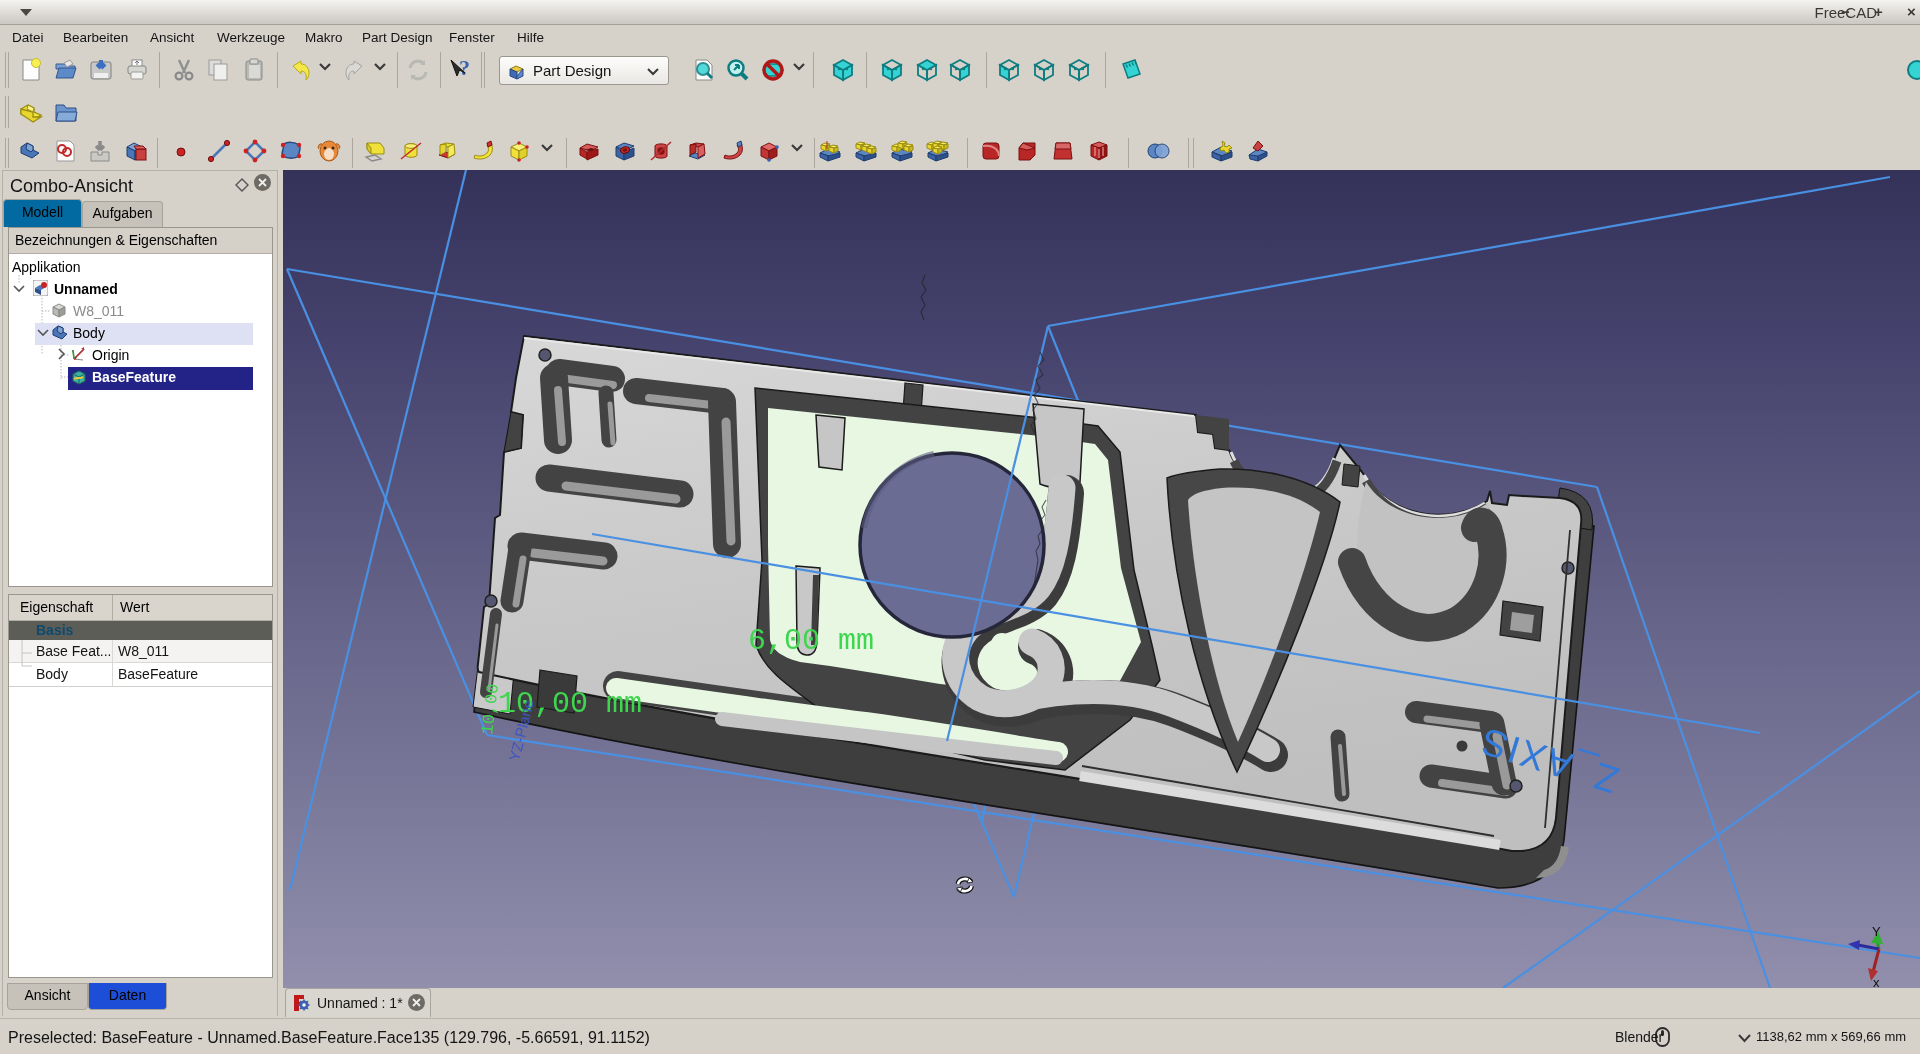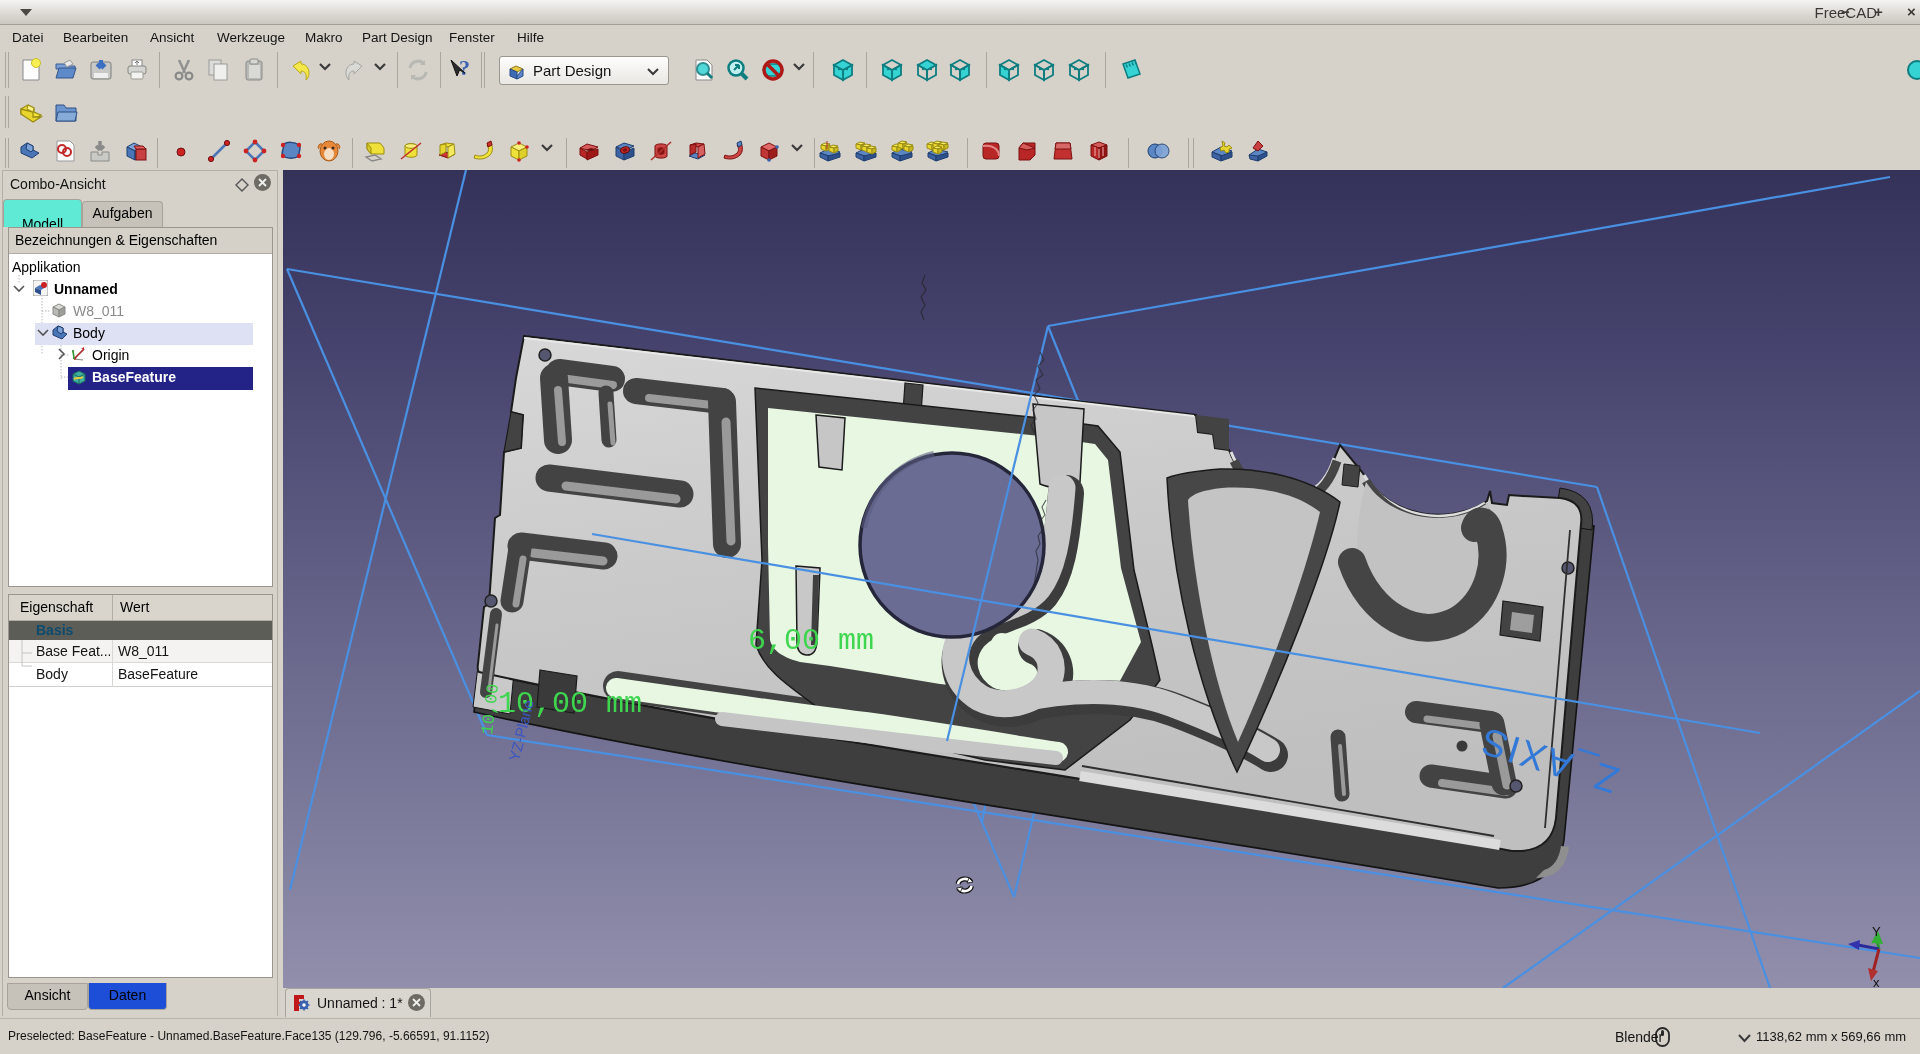--- a/index.html
+++ b/index.html
@@ -443,29 +443,29 @@
     </svg>
     <svg class="ic" style="left:1246px;top:139px" width="24" height="24" viewBox="0 0 24 24">
       <path d="M3 16l9-6 9 3-8 7z" fill="#5b86c4" stroke="#1f3e6f"></path>
       <path d="M3 16l1 4 8 2 0-5z" fill="#3d63a4" stroke="#1f3e6f"></path>
       <path d="M12 17l9-4v4l-9 5z" fill="#2d4f8c" stroke="#1f3e6f"></path>
       <path d="M7 9l5-7 5 5-5 5z" fill="#c94040" stroke="#7c1010"></path>
     </svg>
   </div>
 <div id="leftpanel">
     <div class="abs" style="left:2px;top:0px;width:276px;height:846px;border:1px solid #b4b0a8;border-bottom:none;background:#d6d2ca"></div>
-    <div class="abs" style="left:10px;top:6px;font-size:14px;color:#141414">Combo-Ansicht</div>
+    <div class="abs" style="left:10px;top:6px;font-size:18px;color:#141414">Combo-Ansicht</div>
     <svg class="abs" style="left:235px;top:8px" width="14" height="14">
       <path d="M7 1L13 7 7 13 1 7z" fill="none" stroke="#555" stroke-width="1.4"></path>
     </svg>
     <div class="abs" style="left:254px;top:4px;width:17px;height:17px;border-radius:9px;background:#6e6a64"></div>
     <svg class="abs" style="left:254px;top:4px" width="17" height="17">
       <path d="M5 5l7 7M12 5l-7 7" stroke="#efefec" stroke-width="1.8"></path>
     </svg>
-    <div class="abs" style="left:3px;top:29px;width:79px;height:28px;background:#5eead4;border:1px solid #a7a39b;border-bottom:none;border-radius:4px 4px 0 0;text-align:center;padding-top:16px">Modell</div>
+    <div class="abs" style="left:3px;top:29px;width:79px;height:28px;background:#0369a1;border:1px solid #a7a39b;border-bottom:none;border-radius:4px 4px 0 0;text-align:center;padding-top:4px">Modell</div>
     <div class="abs" style="left:82px;top:31px;width:81px;height:26px;background:#c6c2ba;border:1px solid #a7a39b;border-bottom:none;border-radius:4px 4px 0 0;text-align:center;padding-top:3px">Aufgaben</div>
     <div class="abs" style="left:8px;top:57px;width:265px;height:360px;background:#fff;border:1px solid #9a968e"></div>
     <div class="abs" style="left:9px;top:58px;width:263px;height:26px;background:#d5d1c9;border-bottom:1px solid #b1ada5;padding:4px 0 0 6px">Bezeichnungen &amp; Eigenschaften</div>
     <div class="abs" style="left:12px;top:89px">Applikation</div>
     <svg class="abs" style="left:0;top:105px" width="270" height="300">
       <path d="M19 0 v8 M42 14 v66 M42 36 h8 M42 58 h8 M61 58 v46 M61 80 h8 M61 102 h8" stroke="#b8b8b8" fill="none" stroke-dasharray="1.5,1.5"></path>
     </svg>
     <svg class="abs" style="left:13px;top:113px" width="12" height="10">
       <path d="M1 3l5 5 5-5" stroke="#555" stroke-width="1.6" fill="none"></path>
     </svg>
@@ -663,21 +663,21 @@
       <circle cx="12" cy="12" r="1.8" fill="#fff"></circle>
       <path d="M12 6.5v2M12 15.5v2M6.5 12h2M15.5 12h2M8 8l1.5 1.5M16 16l-1.5-1.5M16 8l-1.5 1.5M8 16l1.5-1.5" stroke="#3a62b0" stroke-width="1.6"></path>
     </svg>
 <div class="abs" style="left:34px;top:7px;font-size:14px;color:#141414">Unnamed : 1*</div>
 <div class="abs" style="left:125px;top:6px;width:17px;height:17px;border-radius:9px;background:#6e6a64"></div>
 <svg class="abs" style="left:125px;top:6px" width="17" height="17">
       <path d="M5 5l7 7M12 5l-7 7" stroke="#efefec" stroke-width="1.8"></path>
     </svg>
 </div>
 <div id="statusbar">
-<div class="abs" style="left:8px;top:10px;font-size:12px;color:#141414">Preselected: BaseFeature - Unnamed.BaseFeature.Face135 (129.796, -5.66591, 91.1152)</div>
+<div class="abs" style="left:8px;top:10px;font-size:16px;color:#141414">Preselected: BaseFeature - Unnamed.BaseFeature.Face135 (129.796, -5.66591, 91.1152)</div>
 <svg class="abs" style="left:1655px;top:8px" width="15" height="20">
       <rect x="1" y="1" width="13" height="18" rx="6.5" fill="none" stroke="#2a2a2a" stroke-width="1.8"></rect>
       <rect x="6" y="3" width="3" height="6" rx="1.5" fill="#2a2a2a"></rect>
     </svg>
 <div class="abs" style="left:1615px;top:10px;font-size:14px;color:#141414">Blender</div>
 <svg class="abs" style="left:1737px;top:14px" width="15" height="11">
       <path d="M2 2l5.5 6L13 2" stroke="#3a3a3a" stroke-width="2" fill="none"></path>
     </svg>
 <div class="abs" style="left:1756px;top:10px;font-size:13px;color:#141414;white-space:nowrap">1138,62 mm x 569,66 mm</div>
 </div>

